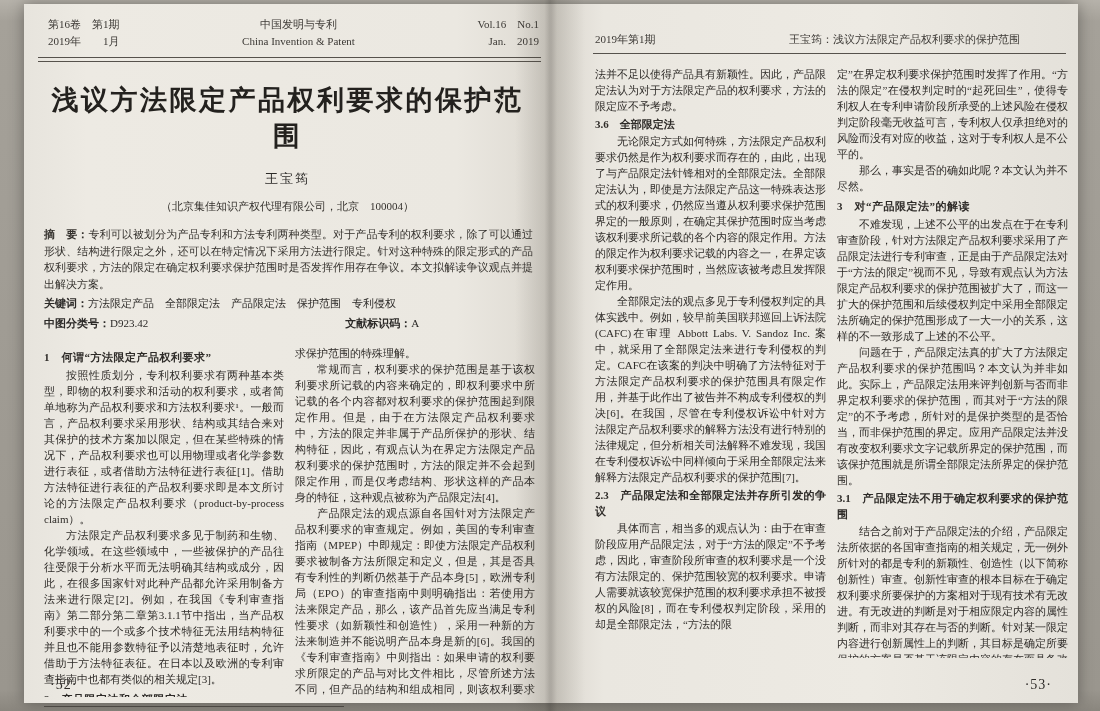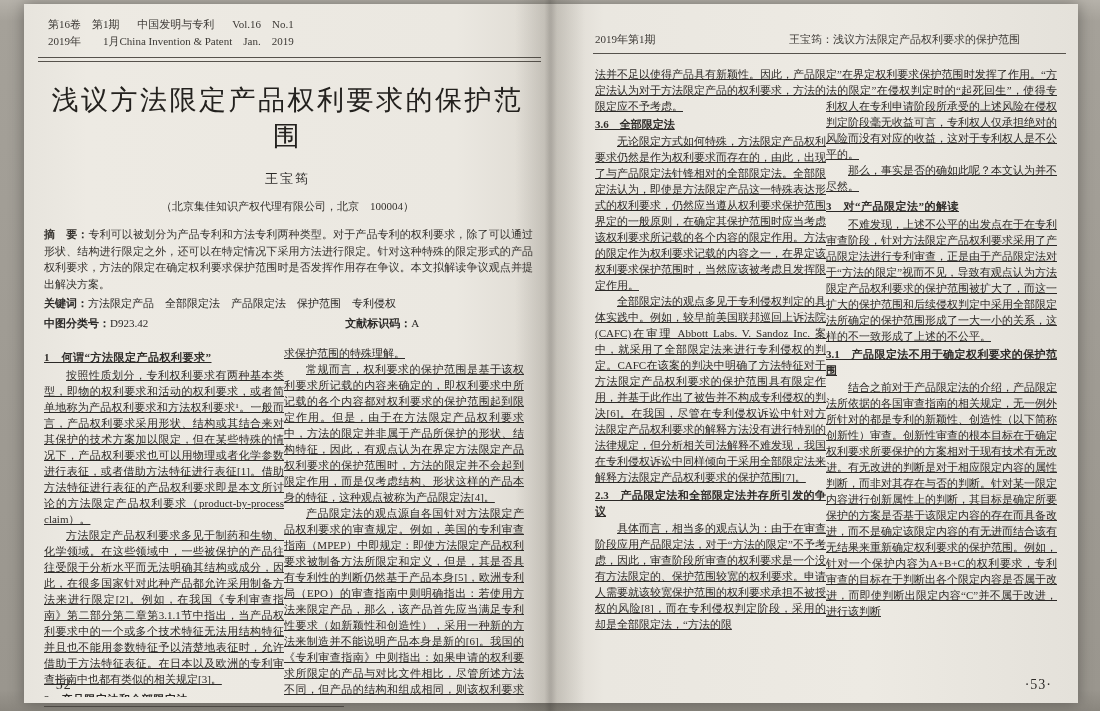--- a/index.html
+++ b/index.html
@@ -25,50 +25,50 @@
   .page.left  { background:linear-gradient(90deg,#e7e4dd 0%, #edeae3 12%, #ebe8e1 82%, #ddd9d1 100%); }
   .page.right { background:linear-gradient(90deg,#d9d5cd 0%, #eae7e0 10%, #edeae3 60%, #e4e1da 100%); }
   .gutter {
     position:absolute; left:50%; top:0; bottom:0; width:70px; transform:translateX(-50%);
     background:linear-gradient(90deg, rgba(60,55,45,0) 0%, rgba(60,55,45,0.16) 42%, rgba(40,36,30,0.28) 50%, rgba(60,55,45,0.14) 60%, rgba(60,55,45,0) 100%);
     pointer-events:none;
   }
 
   
   .lp-header {
-    display:flex; justify-content:flex-start; align-items:flex-start;
+    display:flex; justify-content:space-between; align-items:flex-start;
     padding:12px 12px 5px 24px; font-size:11px; line-height:17px; color:#3c3935;
   }
   .lh-left { text-align:left; }
   .lh-center { text-align:center; }
   .lh-right { text-align:right; }
   .double-rule {
     margin:2px 10px 0 14px; height:3px;
     border-top:1.2px solid #56524c; border-bottom:1.2px solid #56524c;
   }
   .article-title {
     margin:20px 20px 0 20px; text-align:center;
-    font-size:27px; font-weight:normal; letter-spacing:2.5px; color:#23211e;
+    font-size:27px; font-weight:bold; letter-spacing:2.5px; color:#23211e;
   }
   .author-line { margin-top:16px; text-align:center; font-size:13px; letter-spacing:2px; }
   .affil-line  { margin-top:11px; text-align:center; font-size:11px; color:#34312d; }
 
   .abstract-block {
     margin:12px 18px 0 20px; font-size:11px; line-height:16.5px;
     text-align:justify; color:#34312d;
   }
   .abstract-block .lbl { font-weight:bold; }
   .kw-line  { margin:3px 18px 0 20px; font-size:11px; line-height:16.5px; }
   .kw-line .lbl { font-weight:bold; }
   .clc-line { display:flex; margin:3px 18px 0 20px; font-size:11px; line-height:16.5px;gap:47px; }
   .clc-line .lbl { font-weight:bold; }
   .clc-left { width:52%; }
 
   
-  .cols { display:flex; margin:14px 16px 0 20px;text-decoration:underline; }
+  .cols { display:flex; gap:11px; margin:14px 16px 0 20px; }
   .col {
     width:calc(50% - 5.5px); overflow:hidden;
     font-size:11px; line-height:16px; text-align:justify; color:#2e2b28;
   }
   .lp .col { height:352px; }
   .rp .col { height:592px; }
   .para { margin:0; }
   .para.p  { text-indent:2em; }
   .para.pc { text-indent:0; }
   .para.h1 { font-weight:bold; text-indent:0; margin:4px 0 2px; letter-spacing:0.5px; }
@@ -166,20 +166,21 @@
             <div class="para p">无论限定方式如何特殊，方法限定产品权利要求仍然是作为权利要求而存在的，由此，出现了与产品限定法针锋相对的全部限定法。全部限定法认为，即使是方法限定产品这一特殊表达形式的权利要求，仍然应当遵从权利要求保护范围界定的一般原则，在确定其保护范围时应当考虑该权利要求所记载的各个内容的限定作用。方法的限定作为权利要求记载的内容之一，在界定该权利要求保护范围时，当然应该被考虑且发挥限定作用。</div>
             <div class="para p">全部限定法的观点多见于专利侵权判定的具体实践中。例如，较早前美国联邦巡回上诉法院(CAFC)在审理 Abbott Labs. V. Sandoz Inc. 案中，就采用了全部限定法来进行专利侵权的判定。CAFC在该案的判决中明确了方法特征对于方法限定产品权利要求的保护范围具有限定作用，并基于此作出了被告并不构成专利侵权的判决[6]。在我国，尽管在专利侵权诉讼中针对方法限定产品权利要求的解释方法没有进行特别的法律规定，但分析相关司法解释不难发现，我国在专利侵权诉讼中同样倾向于采用全部限定法来解释方法限定产品权利要求的保护范围[7]。</div>
             <div class="para h2">2.3　产品限定法和全部限定法并存所引发的争议</div>
             <div class="para p">具体而言，相当多的观点认为：由于在审查阶段应用产品限定法，对于“方法的限定”不予考虑，因此，审查阶段所审查的权利要求是一个没有方法限定的、保护范围较宽的权利要求。申请人需要就该较宽保护范围的权利要求承担不被授权的风险[8]，而在专利侵权判定阶段，采用的却是全部限定法，“方法的限</div>
           </div>
         <div class="col">
             <div class="para pc">定”在界定权利要求保护范围时发挥了作用。“方法的限定”在侵权判定时的“起死回生”，使得专利权人在专利申请阶段所承受的上述风险在侵权判定阶段毫无收益可言，专利权人仅承担绝对的风险而没有对应的收益，这对于专利权人是不公平的。</div>
             <div class="para p">那么，事实是否的确如此呢？本文认为并不尽然。</div>
             <div class="para h1">3　对“产品限定法”的解读</div>
             <div class="para p">不难发现，上述不公平的出发点在于在专利审查阶段，针对方法限定产品权利要求采用了产品限定法进行专利审查，正是由于产品限定法对于“方法的限定”视而不见，导致有观点认为方法限定产品权利要求的保护范围被扩大了，而这一扩大的保护范围和后续侵权判定中采用全部限定法所确定的保护范围形成了一大一小的关系，这样的不一致形成了上述的不公平。</div>
+            <div class="para p">问题在于，产品限定法真的扩大了方法限定产品权利要求的保护范围吗？本文认为并非如此。实际上，产品限定法用来评判创新与否而非界定权利要求的保护范围，而其对于“方法的限定”的不予考虑，所针对的是保护类型的是否恰当，而非保护范围的界定。应用产品限定法并没有改变权利要求文字记载所界定的保护范围，而该保护范围就是所谓全部限定法所界定的保护范围。</div>
             <div class="para h2">3.1　产品限定法不用于确定权利要求的保护范围</div>
             <div class="para p">结合之前对于产品限定法的介绍，产品限定法所依据的各国审查指南的相关规定，无一例外所针对的都是专利的新颖性、创造性（以下简称创新性）审查。创新性审查的根本目标在于确定权利要求所要保护的方案相对于现有技术有无改进。有无改进的判断是对于相应限定内容的属性判断，而非对其存在与否的判断。针对某一限定内容进行创新属性上的判断，其目标是确定所要保护的方案是否基于该限定内容的存在而具备改进，而不是确定该限定内容的有无进而结合该有无结果来重新确定权利要求的保护范围。例如，针对一个保护内容为A+B+C的权利要求，专利审查的目标在于判断出各个限定内容是否属于改进，而即使判断出限定内容“C”并不属于改进，进行该判断</div>
           </div>
       </div>
 
       <div class="page-number pn-right">·53·</div>
     </div>
 
   </div>
   <div class="gutter"></div>

